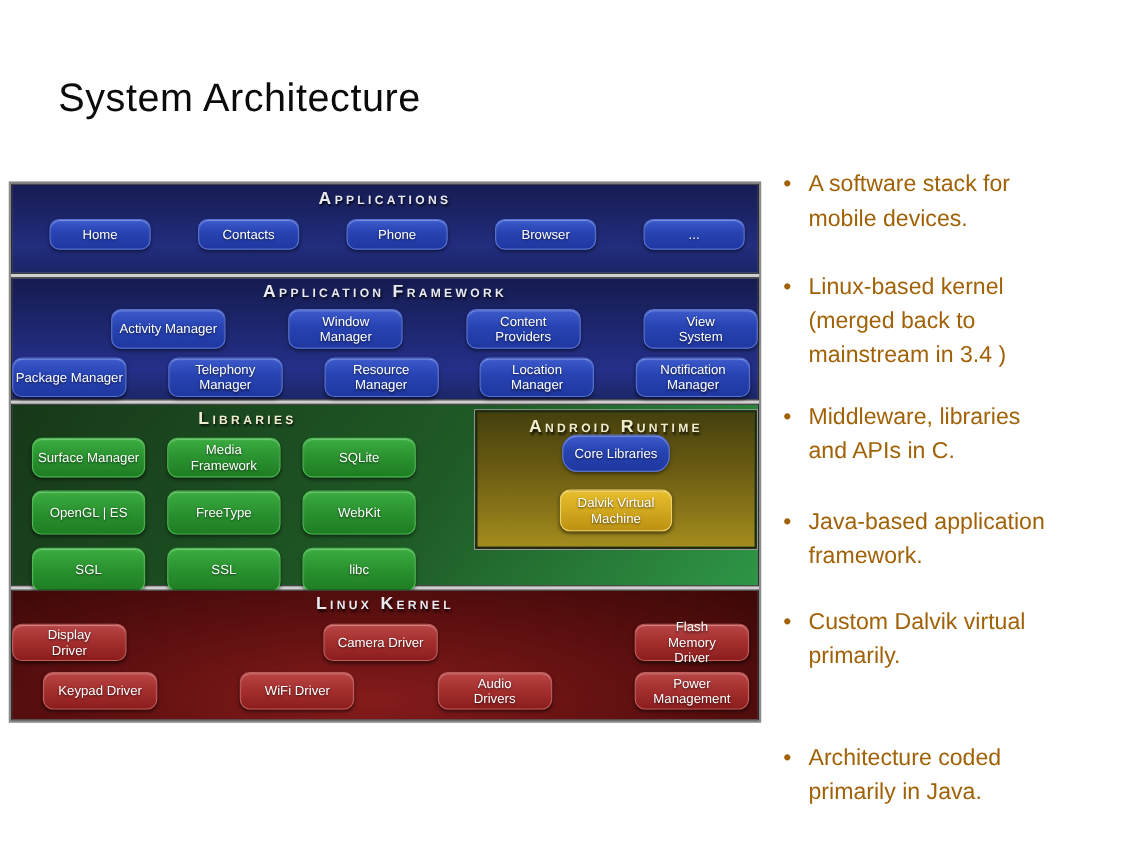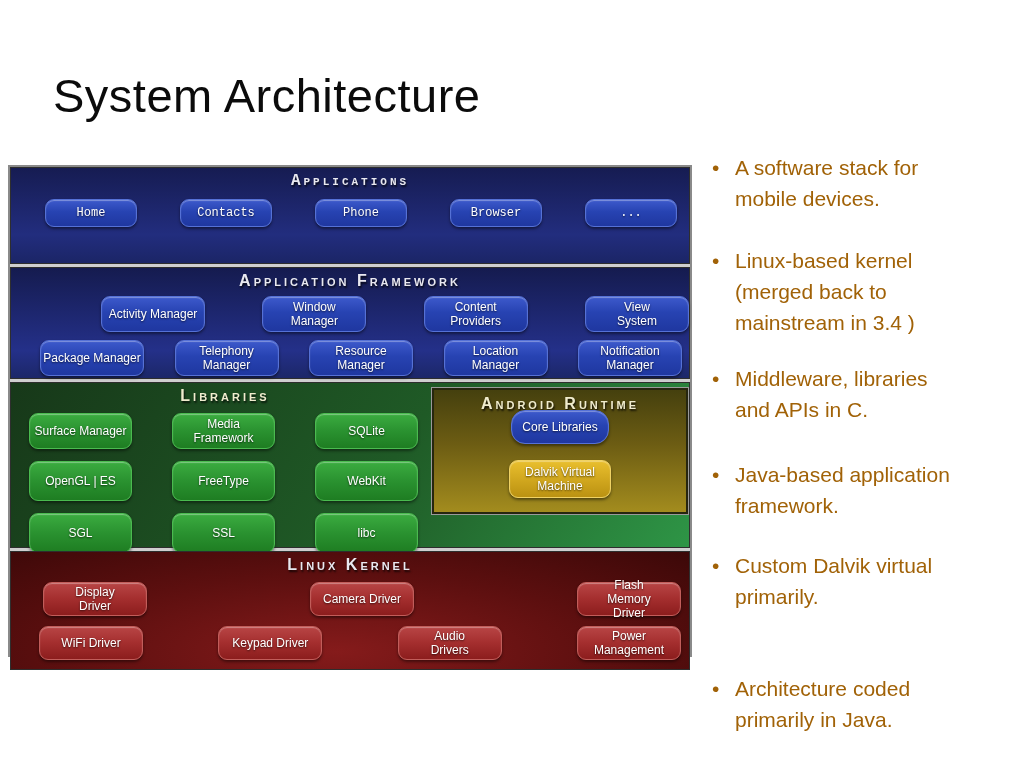--- a/index.html
+++ b/index.html
@@ -1,42 +1,42 @@
 <!DOCTYPE html>
 <html><head>
 <meta charset="utf-8">
 <style>
   * { box-sizing: border-box; margin: 0; padding: 0; }
   html, body { width: 1024px; height: 768px; background: #ffffff; overflow: hidden;
     font-family: "Liberation Sans", sans-serif; }
   .slide { position: relative; width: 1024px; height: 768px; }
 
-  .page-title { position: absolute; left: 53px; top: 68px; font-size: 47px;
+  .page-title { position: absolute; left: 53px; top: 68px; font-size: 36px;
     font-weight: 400; color: #0b0b0b; letter-spacing: 0.5px; }
 
   
   .diagram { position: absolute; left: 8px; top: 165px; width: 684px; height: 492px;
     border: 2px solid #8a8a8a; background: #cfcfcf; }
   .sec { position: relative; width: 680px; border: 1px solid #2e2e2e; margin-bottom: 3px; }
   .sec:last-child { margin-bottom: 0; }
   .sec-title { text-align: center; font-variant: small-caps; font-weight: 700;
     font-size: 16px; letter-spacing: 3px; color: #e9e9f0;
     text-shadow: 1px 2px 2px rgba(0,0,0,0.75); padding-top: 4px; }
   .cream { color: #f0ecce; }
 
-  .sec-apps { height: 97px; background: linear-gradient(180deg, #161c52 0%, #222d7e 70%, #1b2566 100%); font-family: Liberation Mono, monospace; }
+  .sec-apps { height: 82px; background: linear-gradient(180deg, #161c52 0%, #222d7e 70%, #1b2566 100%); }
   .sec-fw   { height: 112px; background: linear-gradient(180deg, #151b4f 0%, #243089 75%, #1c2768 100%); }
   .sec-libs { height: 166px; background: linear-gradient(125deg, #173819 0%, #1f5a26 55%, #2e9546 100%); }
   .sec-kernel { height: 119px; background: radial-gradient(ellipse at 48% 85%, #851b1b 0%, #5c0f0f 55%, #3c0808 100%); }
 
   .row { display: flex; justify-content: space-between; align-items: center; }
   .apps-row { margin-top: 9px; padding-left: 34px; padding-right: 12px; }
   .fw-row1 { margin-top: 6px; padding-left: 90px; }
-  .fw-row2 { margin-top: 8px; padding-left: 29px; padding-right: 7px; align-items: center; }
-  .k-row1 { margin-top: 8px; padding-left: 32px; padding-right: 8px; }
+  .fw-row2 { margin-top: 8px; padding-right: 7px; align-items: center; }
+  .k-row1 { margin-top: 8px; padding-right: 8px; }
   .k-row2 { margin-top: 10px; padding-left: 28px; padding-right: 8px; }
 
   .btn { display: flex; align-items: center; justify-content: center; text-align: center;
     color: #ffffff; font-size: 12px; line-height: 1.18; border-radius: 9px;
     text-shadow: 0 1px 2px rgba(0,0,0,0.65);
     box-shadow: inset 0 1px 1px rgba(255,255,255,0.35), 0 2px 3px rgba(0,0,0,0.45); }
   .btn-blue { background: linear-gradient(180deg, #3d5acc 0%, #2743b2 45%, #1f37a0 100%); border: 1px solid #5571d6; }
   .btn-green { background: linear-gradient(180deg, #3bac40 0%, #2a9230 50%, #1e7d22 100%); border: 1px solid #4abb4f; }
   .btn-red { background: linear-gradient(180deg, #b84545 0%, #a42e2e 50%, #8c1d1d 100%); border: 1px solid #c25d5a; }
   .btn-gold { background: linear-gradient(180deg, #e9bf2e 0%, #d2a81f 50%, #bb9212 100%); border: 1px solid #f0d264; }
@@ -45,21 +45,21 @@
   .fw-btn { width: 104px; height: 36px; }
   .lib-btn { width: 103px; height: 40px; }
   .lib-btn.tall { height: 36px; }
   .k-btn { width: 104px; height: 34px; }
   .w46 { display: inline-block; max-width: 48px; }
   .w70 { display: inline-block; max-width: 72px; }
 
   
   .libs-left { position: absolute; left: 0; top: 0; width: 428px; }
   .libs-grid { margin-top: 8px; padding-left: 18px; }
-  .lib-row { display: flex; gap: 40px; margin-bottom: 12px; align-items: center; }
+  .lib-row { display: flex; gap: 20px; margin-bottom: 12px; align-items: center; }
 
   
   .runtime { position: absolute; left: 421px; top: 5px; width: 256px; height: 126px;
     background: linear-gradient(180deg, #45400e 0%, #6d5d13 45%, #a38c1e 100%);
     border: 2px solid #26260f; box-shadow: 0 0 0 1px #9a9a9a; }
   .runtime .sec-title { padding-top: 5px; }
   .rt-btn { position: absolute; left: 50%; transform: translateX(-50%); }
   .rt-core { top: 20px; width: 98px; height: 34px; border-radius: 14px; }
   .rt-dalvik { top: 70px; width: 102px; height: 38px; }
 
@@ -194,24 +194,24 @@
           </div>
         <div class="btn btn-red k-btn">
             <span>Camera Driver</span>
           </div>
         <div class="btn btn-red k-btn">
             <span class="w70">Flash Memory Driver</span>
           </div>
       </div>
       <div class="row k-row2">
         <div class="btn btn-red k-btn">
+            <span>Keypad Driver</span>
+          </div>
+        <div class="btn btn-red k-btn">
             <span>WiFi Driver</span>
-          </div>
-        <div class="btn btn-red k-btn">
-            <span>Keypad Driver</span>
           </div>
         <div class="btn btn-red k-btn">
             <span class="w46">Audio Drivers</span>
           </div>
         <div class="btn btn-red k-btn">
             <span class="w70">Power Management</span>
           </div>
       </div>
     </section>
   </div>

